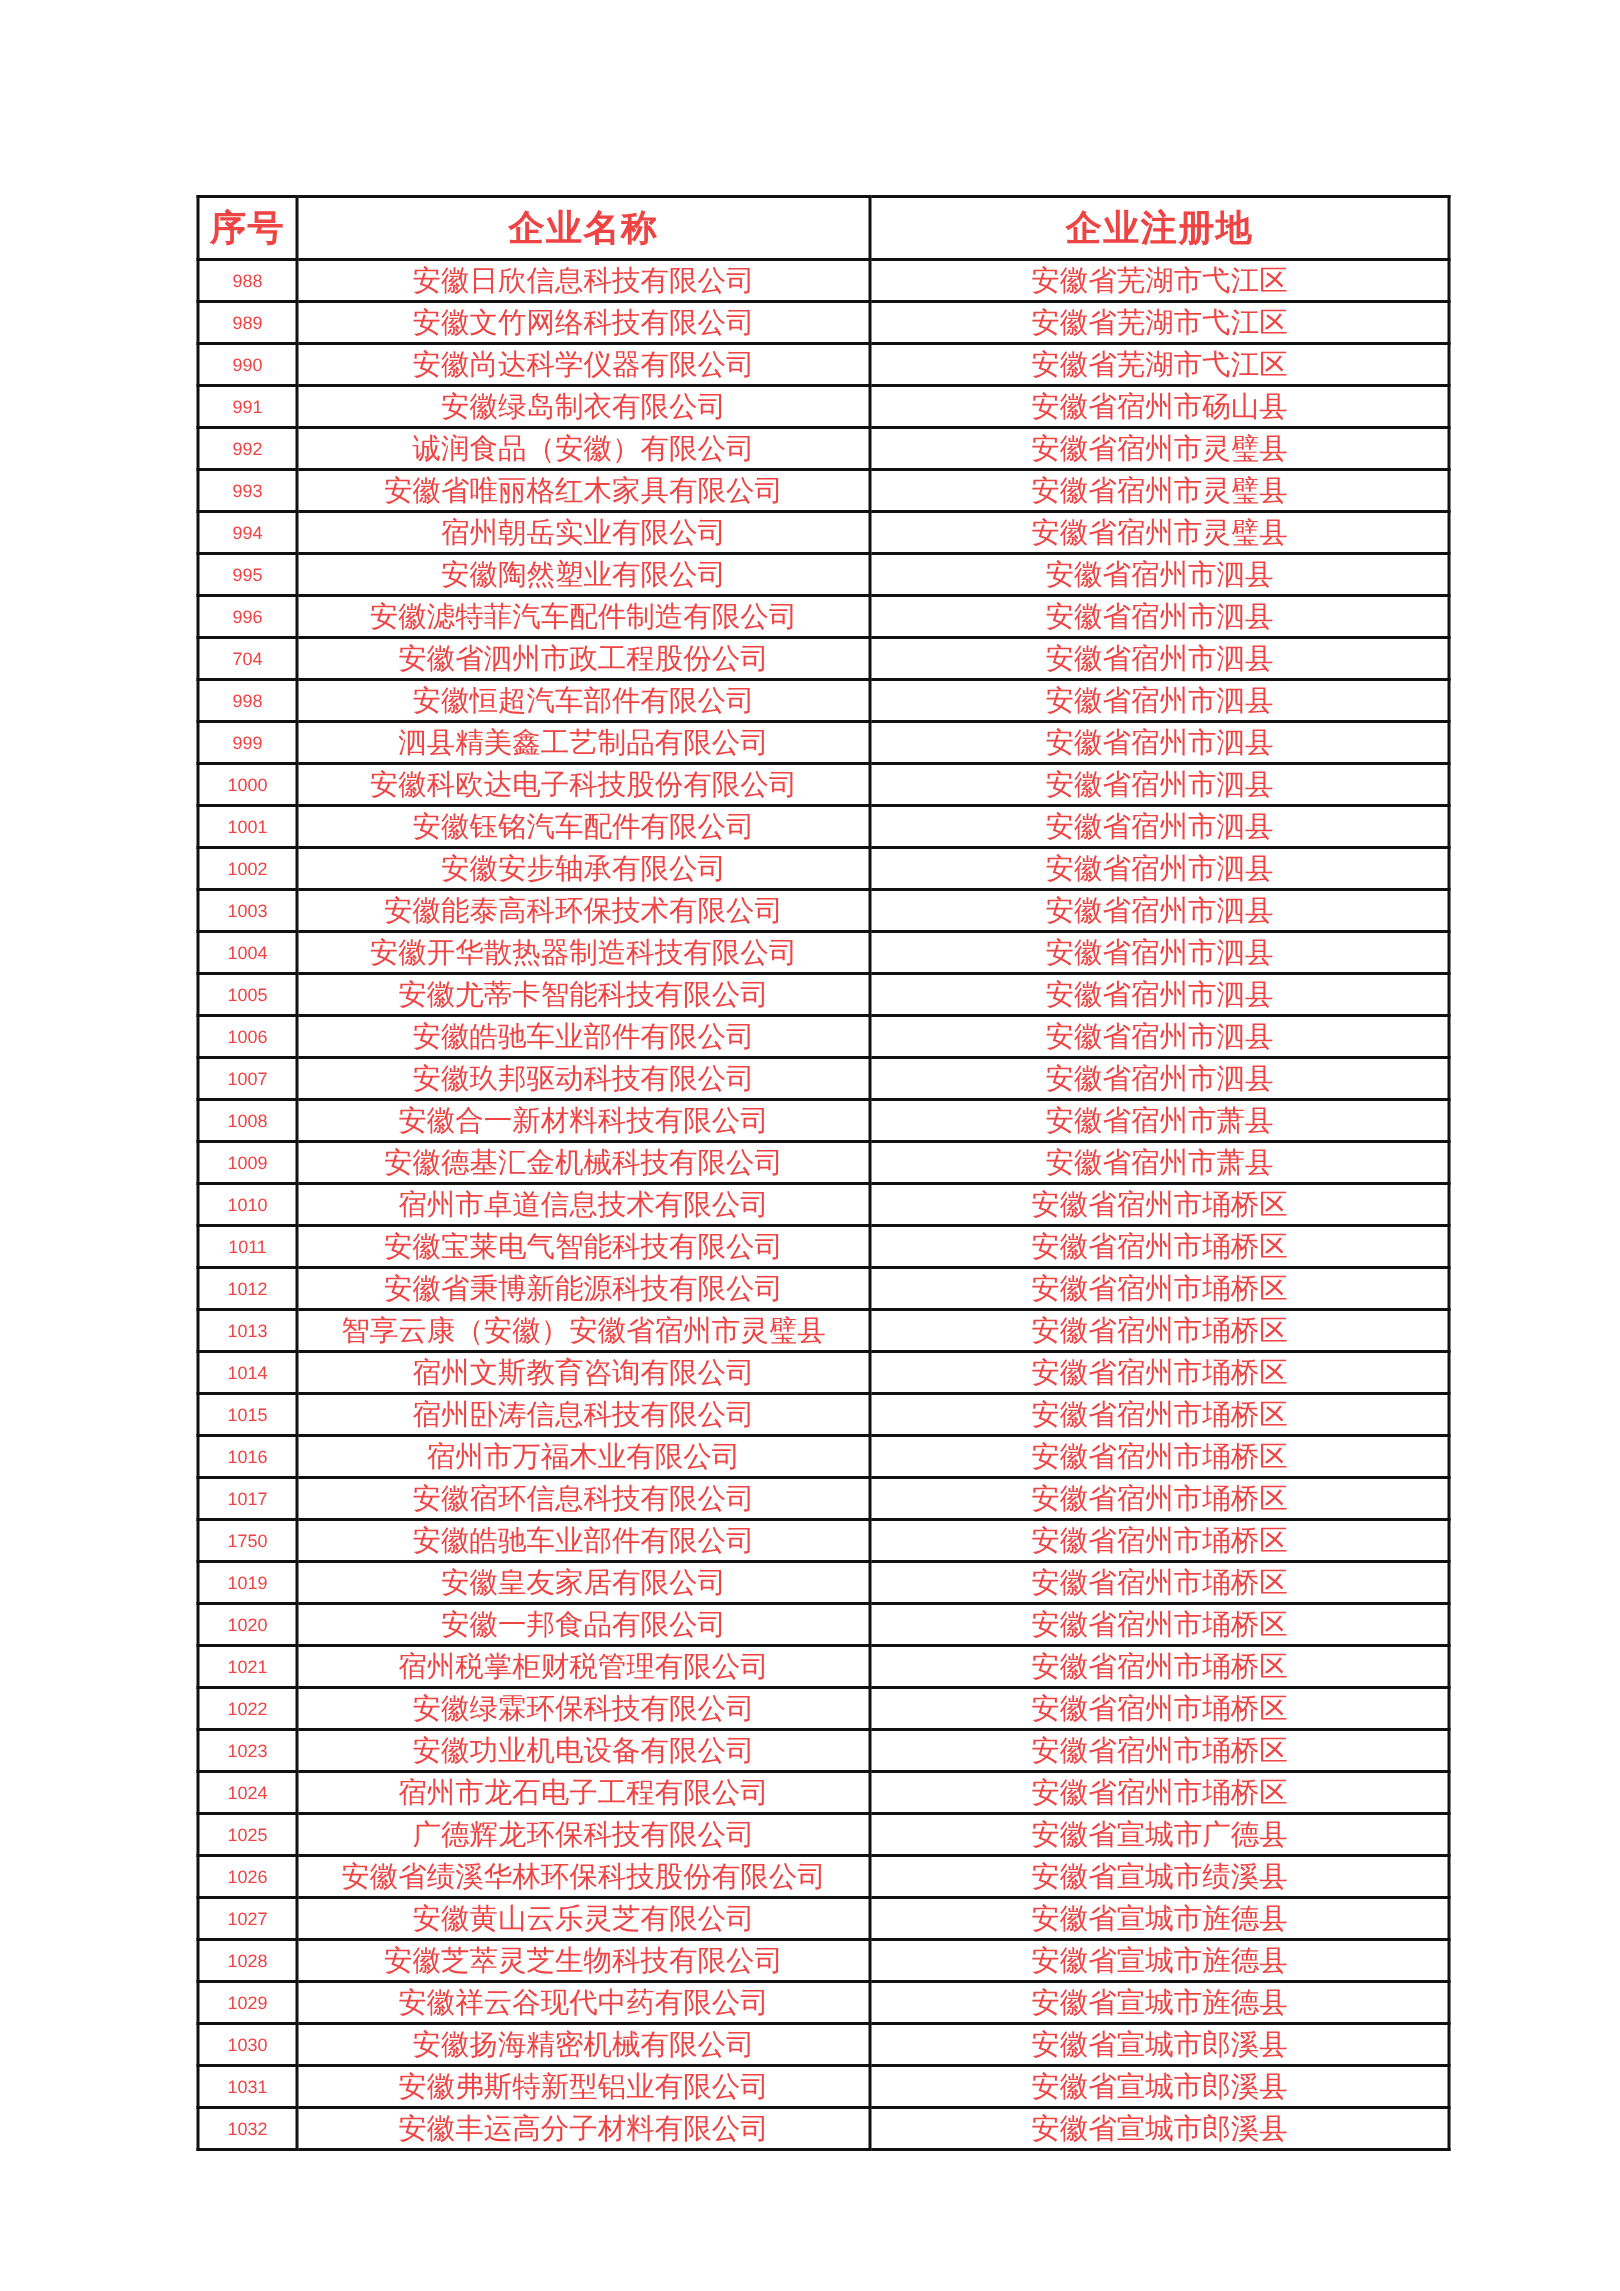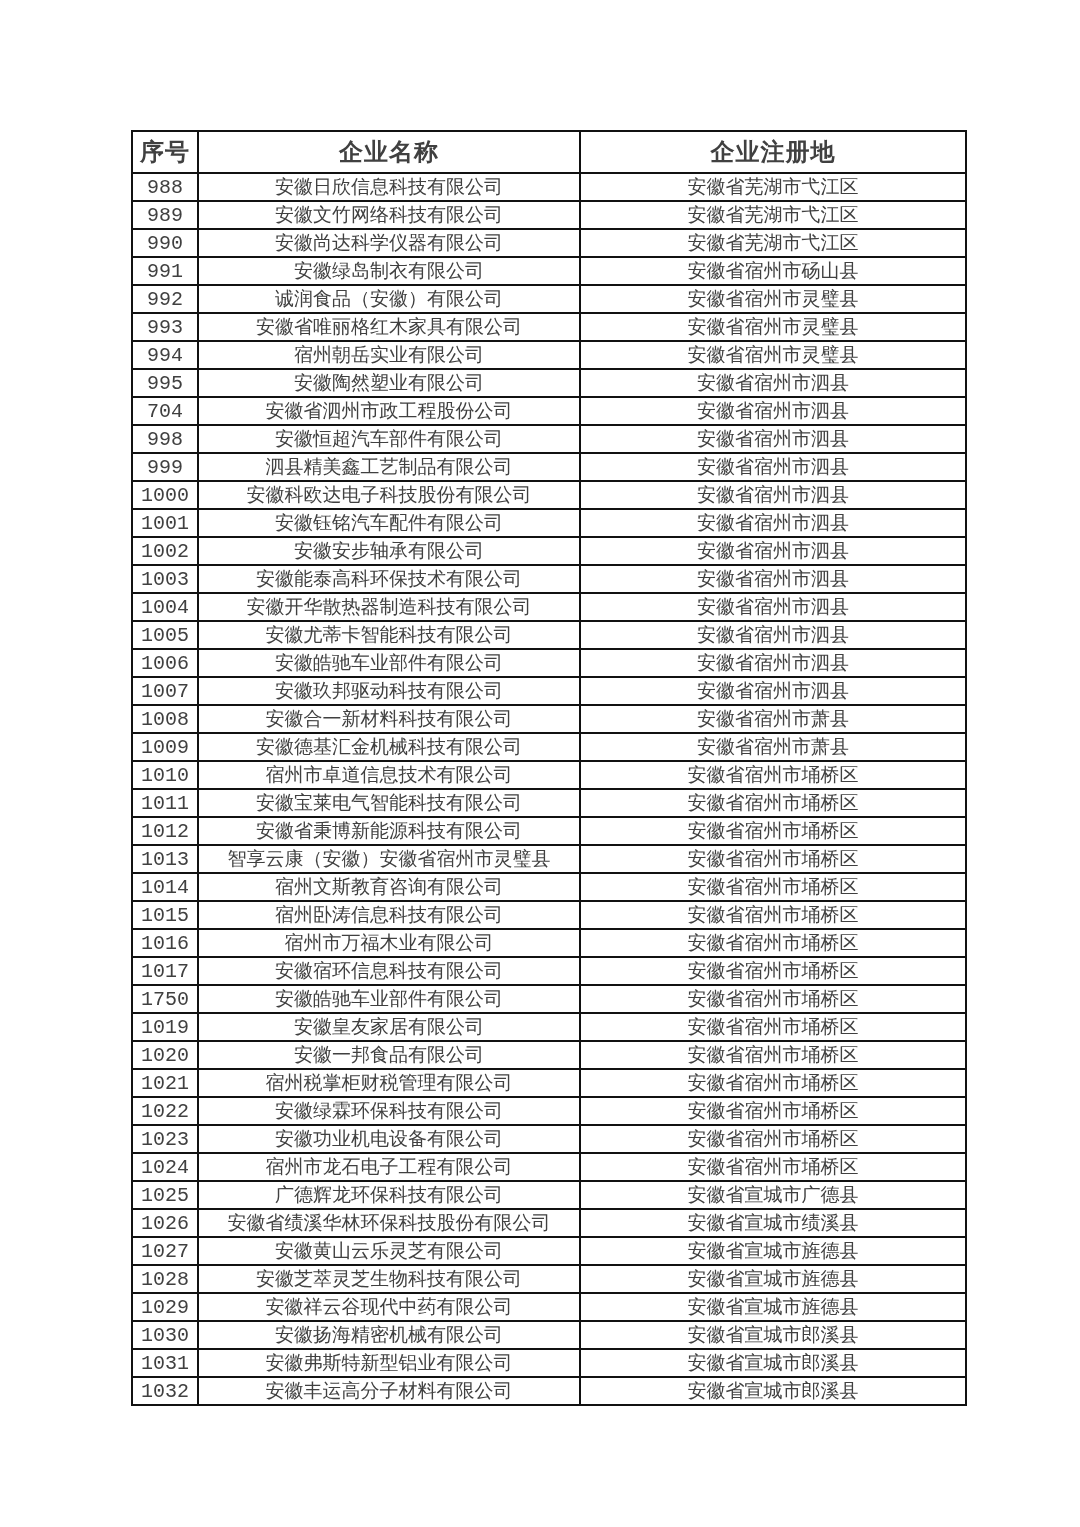--- a/index.html
+++ b/index.html
@@ -4,21 +4,21 @@
 <style>
   * { margin: 0; padding: 0; box-sizing: border-box; }
   html, body { background: #fafafa; }
   .page {
     position: relative;
     width: 1080px;
     height: 1527px;
     background: #ffffff;
     margin: 0 auto;
     font-family: "Liberation Serif", "DejaVu Serif", serif;
-    color: #404040;
+    color: #ef4444;
     overflow: hidden;
   }
   table.company-table {
     position: absolute;
     left: 131px;
     top: 130px;
     width: 834px;
     border-collapse: collapse;
     table-layout: fixed;
   }
@@ -38,22 +38,22 @@
     font-size: 24px;
     font-weight: bold;
     letter-spacing: 1px;
   }
   table.company-table td {
     height: 25.6px;
     font-size: 19px;
     font-weight: normal;
   }
   table.company-table td.cell-no {
-    font-size: 20px;
-    font-family: Liberation Mono, monospace;
+    font-size: 12px;
+    font-family: Liberation Sans, sans-serif;
   }
 </style>
 </head>
 <body>
 
 <div class="page">
   <table class="company-table">
     <colgroup>
       <col class="c-no">
       <col class="c-name">
@@ -101,20 +101,25 @@
           <td class="cell-no">994</td>
           <td class="cell-name">宿州朝岳实业有限公司</td>
           <td class="cell-loc">安徽省宿州市灵璧县</td>
         </tr>
         <tr>
           <td class="cell-no">995</td>
           <td class="cell-name">安徽陶然塑业有限公司</td>
           <td class="cell-loc">安徽省宿州市泗县</td>
         </tr>
         <tr>
+          <td class="cell-no">996</td>
+          <td class="cell-name">安徽滤特菲汽车配件制造有限公司</td>
+          <td class="cell-loc">安徽省宿州市泗县</td>
+        </tr>
+        <tr>
           <td class="cell-no">704</td>
           <td class="cell-name">安徽省泗州市政工程股份公司</td>
           <td class="cell-loc">安徽省宿州市泗县</td>
         </tr>
         <tr>
           <td class="cell-no">998</td>
           <td class="cell-name">安徽恒超汽车部件有限公司</td>
           <td class="cell-loc">安徽省宿州市泗县</td>
         </tr>
         <tr>

